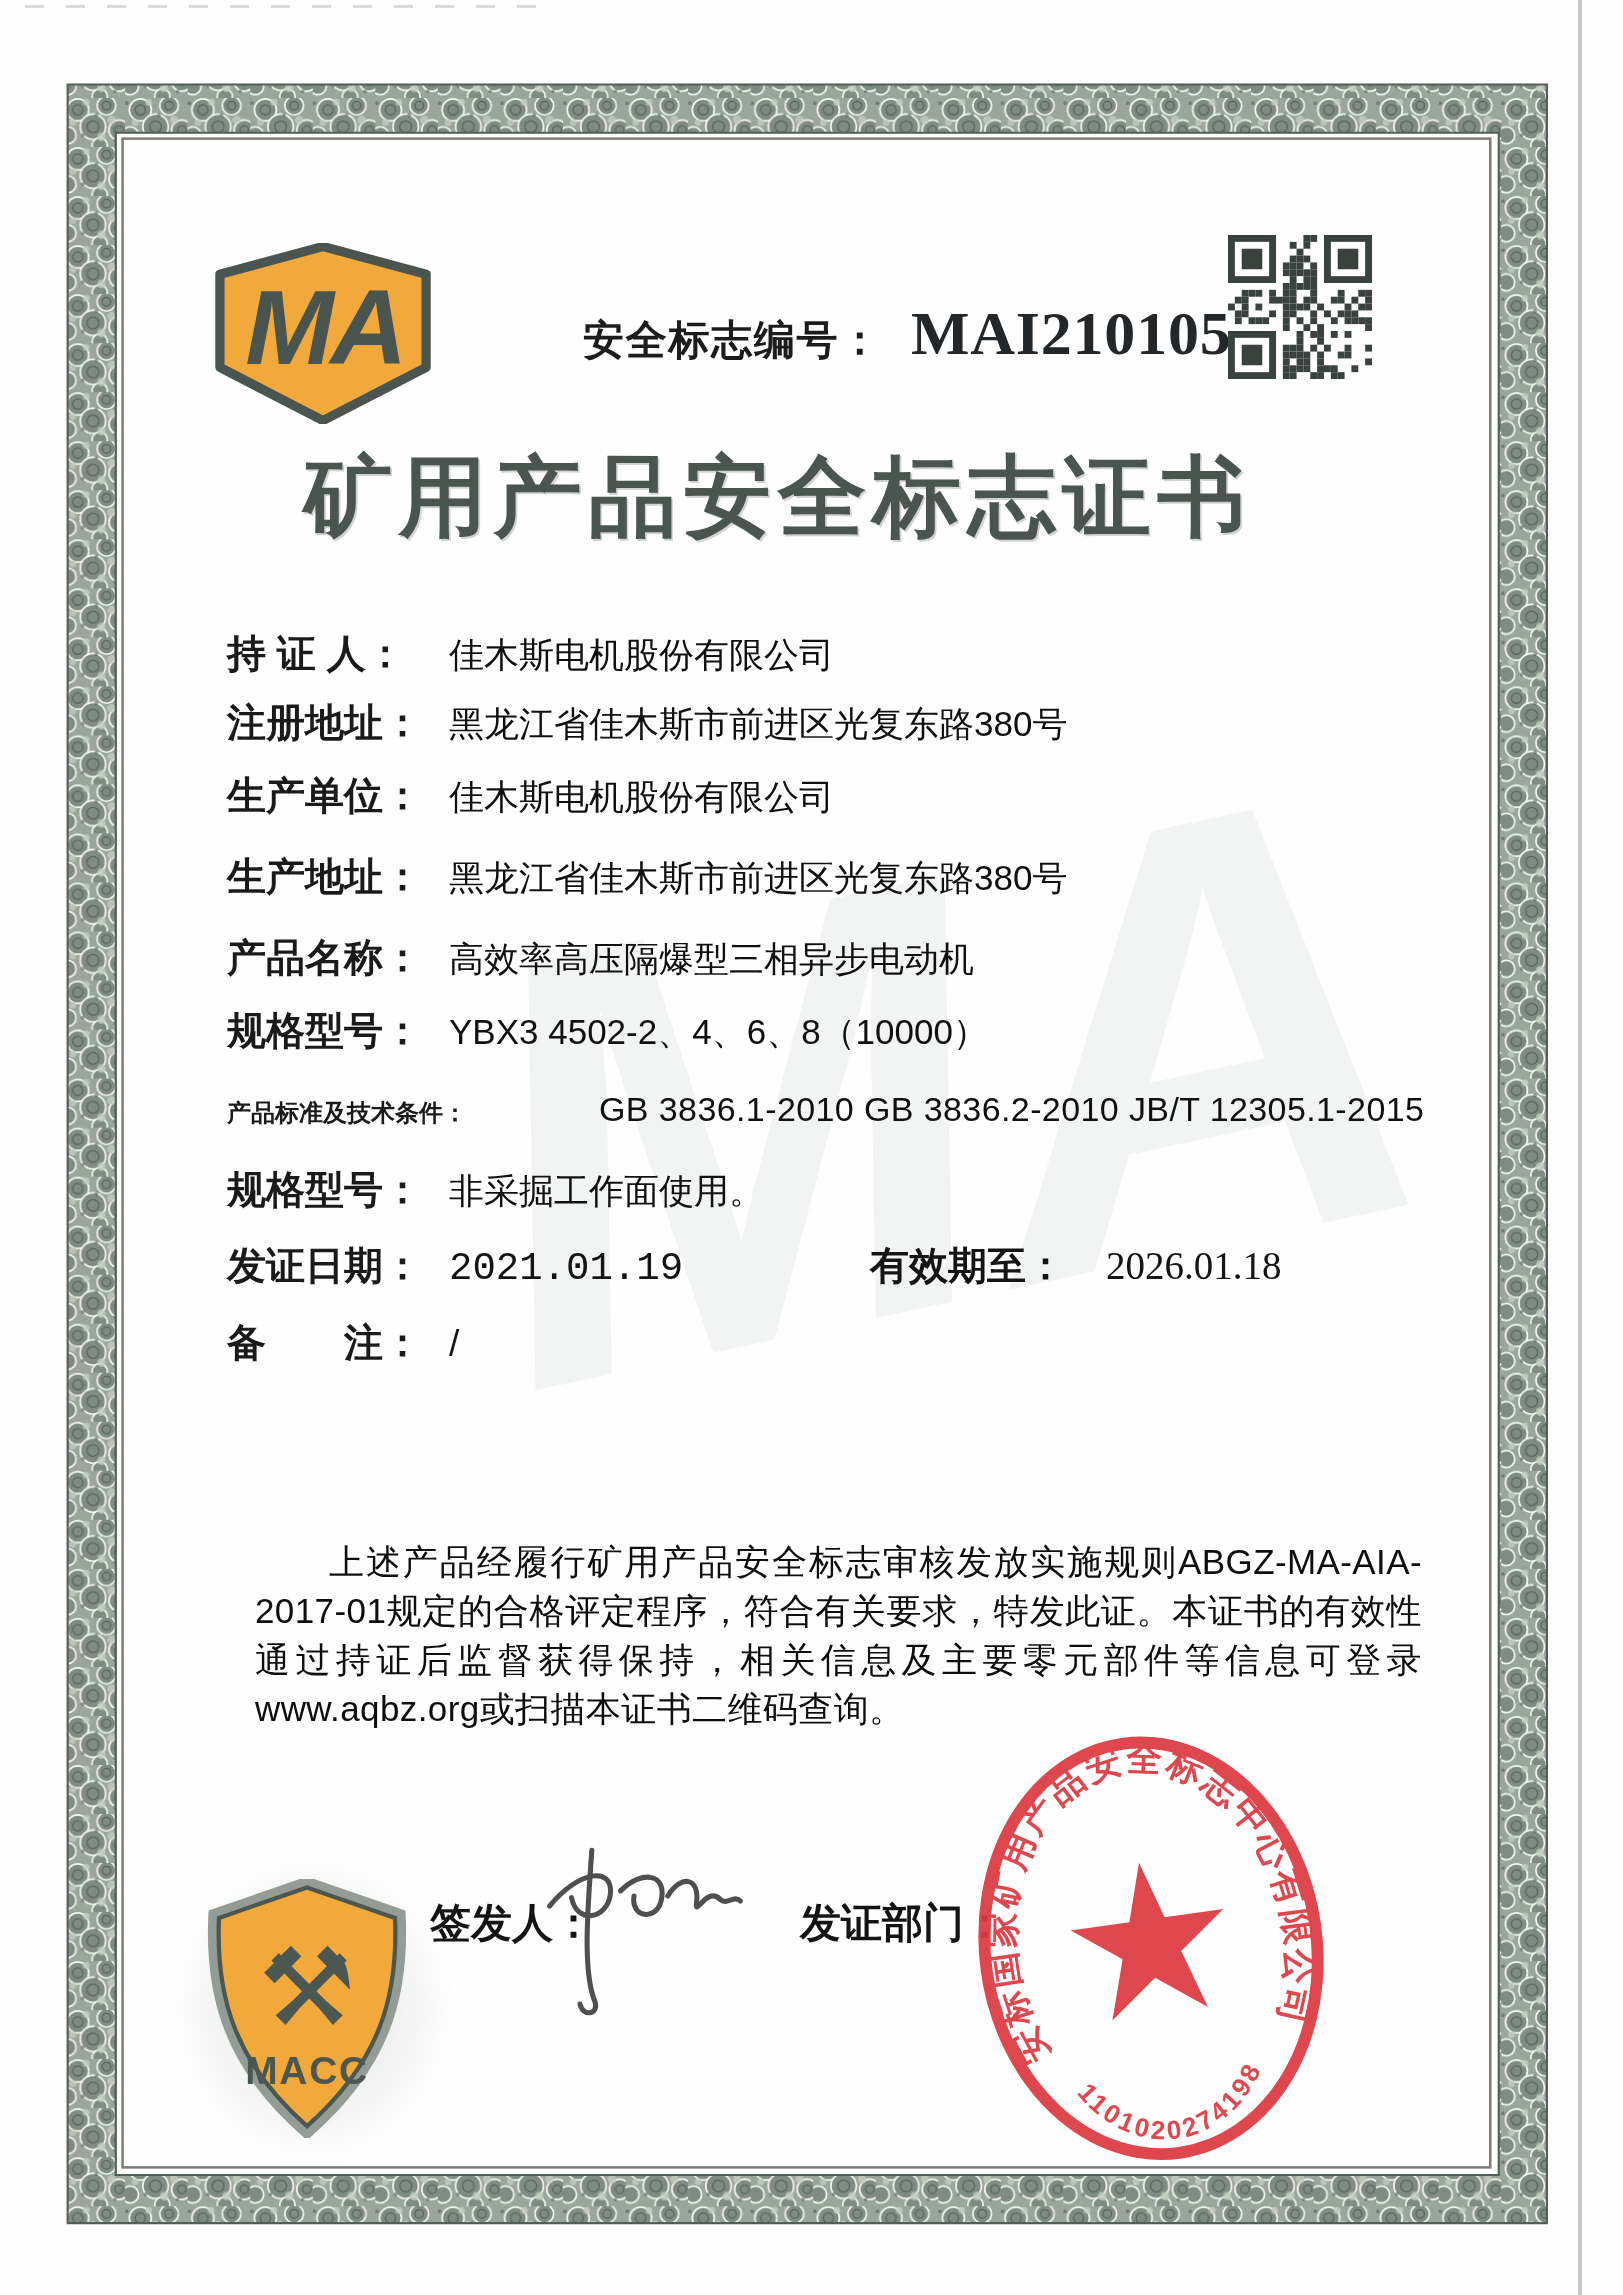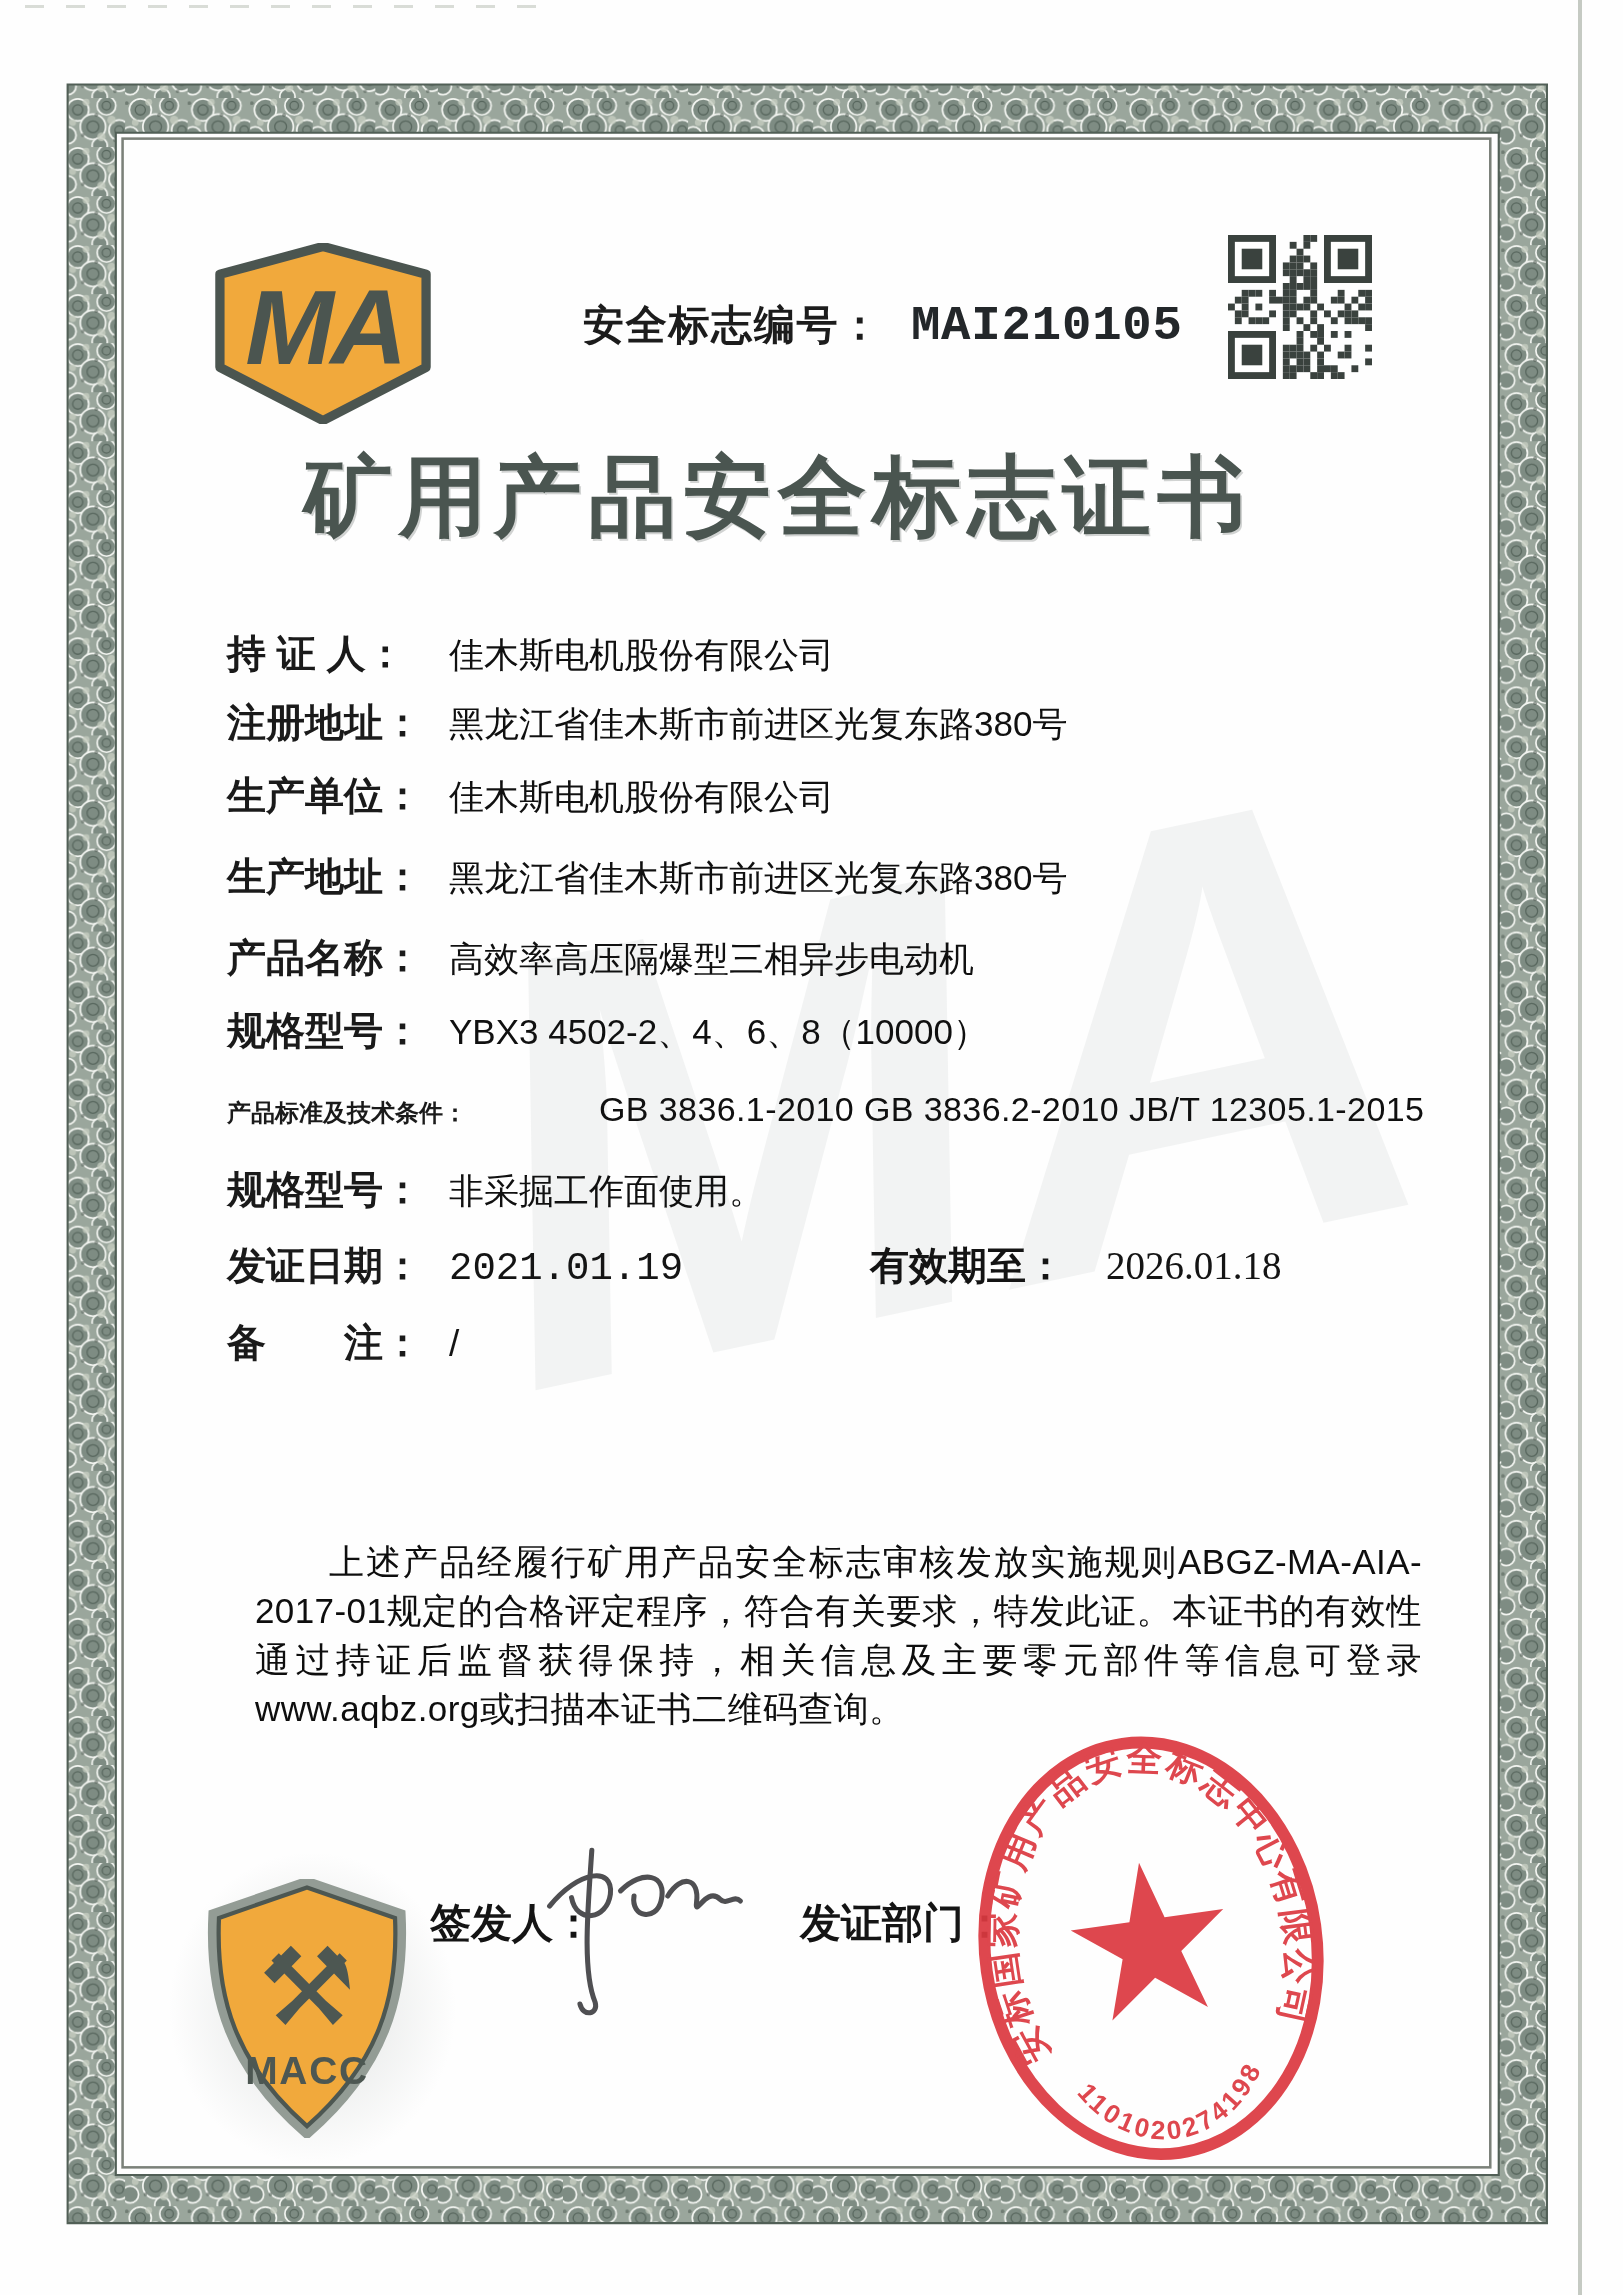--- a/index.html
+++ b/index.html
@@ -19,21 +19,21 @@
   
   .watermark{
     left:473px;top:727px;width:761px;height:761px;
     font-size:609px;font-weight:bold;font-style:italic;line-height:761px;text-align:center;
     color:rgba(140,152,146,0.10);transform:rotate(-12deg);user-select:none;
   }
   
   .ma-logo{left:214px;top:243px;}
   .mark-no-line{left:583px;top:298px;height:49px;white-space:nowrap;}
   .mark-no-label{font-size:41px;font-weight:700;color:#1c1c1c;letter-spacing:1.7px;text-align:right;}
-  .mark-no-value{font-family:Liberation Mono, monospace;font-size:49px;font-weight:600;
+  .mark-no-value{font-family:Liberation Serif, serif;font-size:62px;font-weight:600;
     color:#23272a;margin-left:29px;letter-spacing:0.8px;}
   .qr{left:1228px;top:235px;}
   .cert-title{
     left:304px;top:438px;width:1015px;white-space:nowrap;
     font-size:88px;font-weight:800;letter-spacing:6.8px;color:#4a5550;
     text-shadow:1.7px 1.7px 0 rgba(74,85,80,.25);
   }
   
   .row{left:227px;height:46px;white-space:nowrap;font-size:39px;}
   .row-label{display:inline-block;width:222px;font-weight:700;color:#1a1a1a;}

